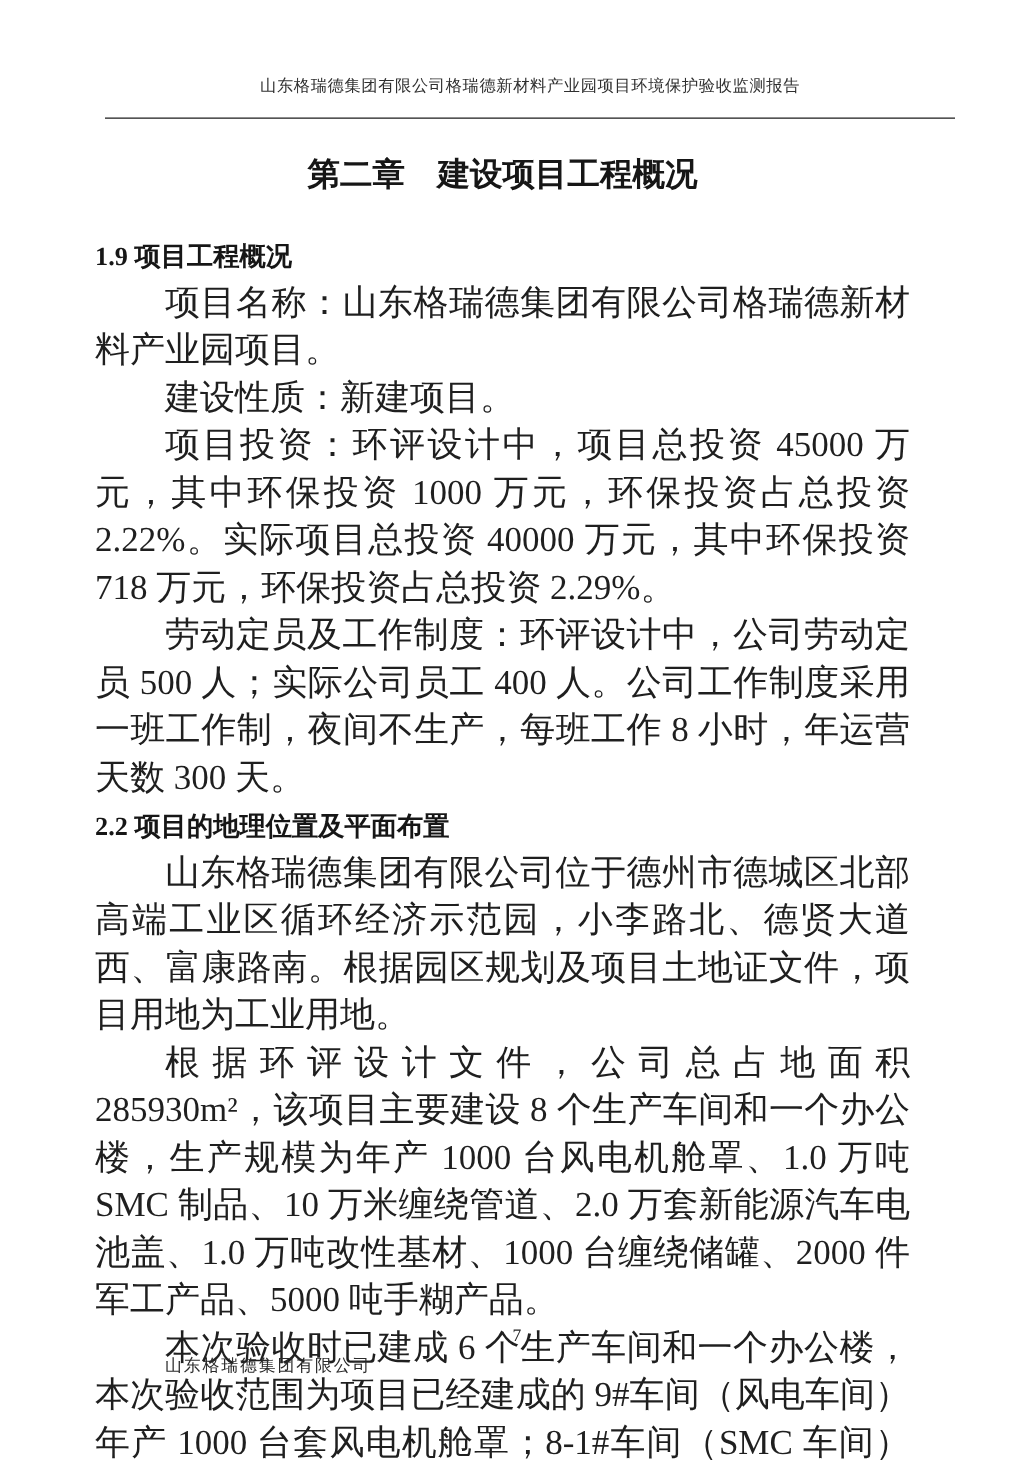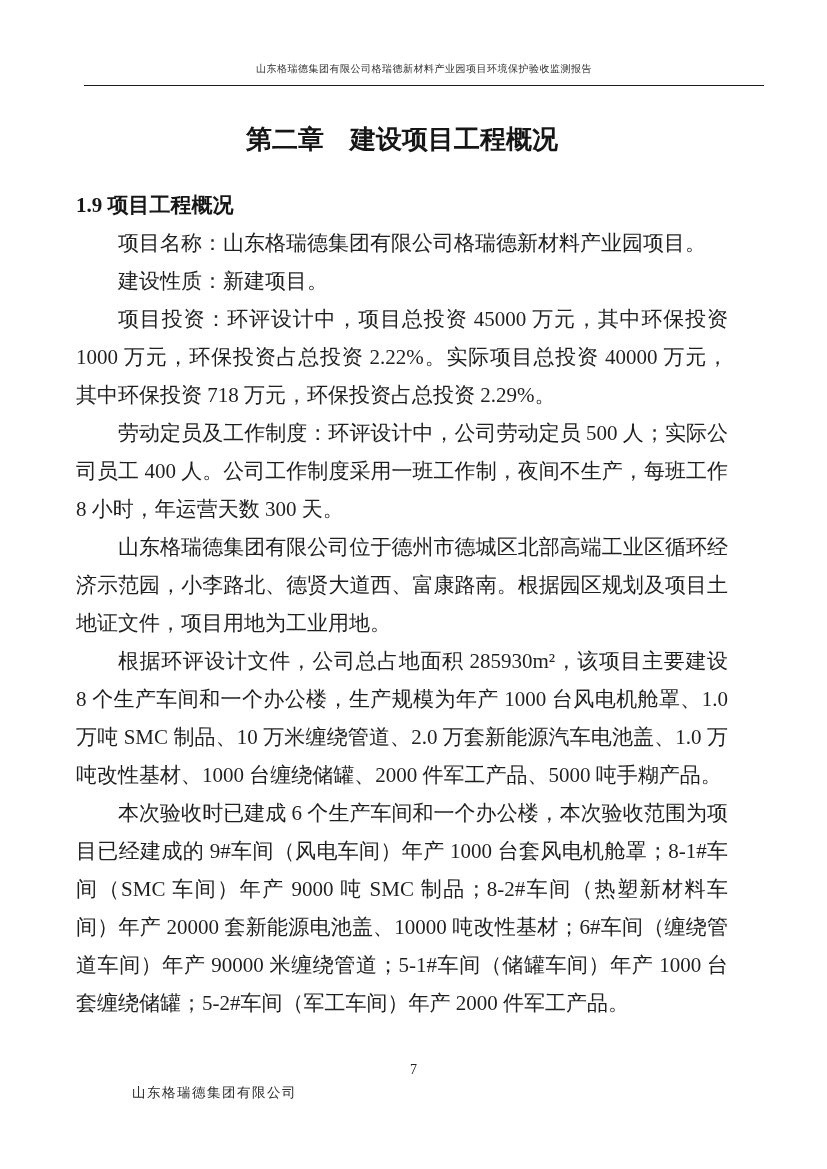--- a/index.html
+++ b/index.html
@@ -18,25 +18,25 @@
   }
   
   .page-header {
     position: absolute;
     top: 60px;
     left: 84px;
     width: 680px;
     text-align: center;
   }
   .running-header-text {
-    font-size: 10px;
+    font-size: 13px;
     line-height: 18px;
     color: #2f2f2f;
     letter-spacing: 0.5px;
-    padding-bottom: 7px;
+    padding-bottom: 16px;
     border-bottom: 1.5px solid #1c1c1c;
   }
   
   .content {
     position: absolute;
     top: 112px;
     left: 76px;
     width: 652px;
   }
   .chapter-title {
@@ -58,21 +58,21 @@
   }
   .section-heading.first {
     margin-top: 26px;
   }
   .section-heading.second {
     margin-top: 0px;
   }
   .content p {
     margin: 0;
     padding: 0;
-    font-size: 21px;
+    font-size: 28px;
     line-height: 38px;
     text-indent: 2em;
     text-align: justify;
     color: #1f1f1f;
   }
   
   .page-number {
     position: absolute;
     top: 1062px;
     left: 0;
@@ -107,20 +107,21 @@
     <h2 class="section-heading first">1.9 项目工程概况</h2>
 
     <p>项目名称：山东格瑞德集团有限公司格瑞德新材料产业园项目。</p>
 
     <p>建设性质：新建项目。</p>
 
     <p>项目投资：环评设计中，项目总投资 45000 万元，其中环保投资 1000 万元，环保投资占总投资 2.22%。实际项目总投资 40000 万元，其中环保投资 718 万元，环保投资占总投资 2.29%。</p>
 
     <p>劳动定员及工作制度：环评设计中，公司劳动定员 500 人；实际公司员工 400 人。公司工作制度采用一班工作制，夜间不生产，每班工作 8 小时，年运营天数 300 天。</p>
 
+    <h2 class="section-heading second">2.2 项目的地理位置及平面布置</h2>
 
     <p>山东格瑞德集团有限公司位于德州市德城区北部高端工业区循环经济示范园，小李路北、德贤大道西、富康路南。根据园区规划及项目土地证文件，项目用地为工业用地。</p>
 
     <p>根据环评设计文件，公司总占地面积 285930m²，该项目主要建设 8 个生产车间和一个办公楼，生产规模为年产 1000 台风电机舱罩、1.0 万吨 SMC 制品、10 万米缠绕管道、2.0 万套新能源汽车电池盖、1.0 万吨改性基材、1000 台缠绕储罐、2000 件军工产品、5000 吨手糊产品。</p>
 
     <p>本次验收时已建成 6 个生产车间和一个办公楼，本次验收范围为项目已经建成的 9#车间（风电车间）年产 1000 台套风电机舱罩；8-1#车间（SMC 车间）年产 9000 吨 SMC 制品；8-2#车间（热塑新材料车间）年产 20000 套新能源电池盖、10000 吨改性基材；6#车间（缠绕管道车间）年产 90000 米缠绕管道；5-1#车间（储罐车间）年产 1000 台套缠绕储罐；5-2#车间（军工车间）年产 2000 件军工产品。</p>
 
   </main>
 
   <div class="page-number">7</div>

